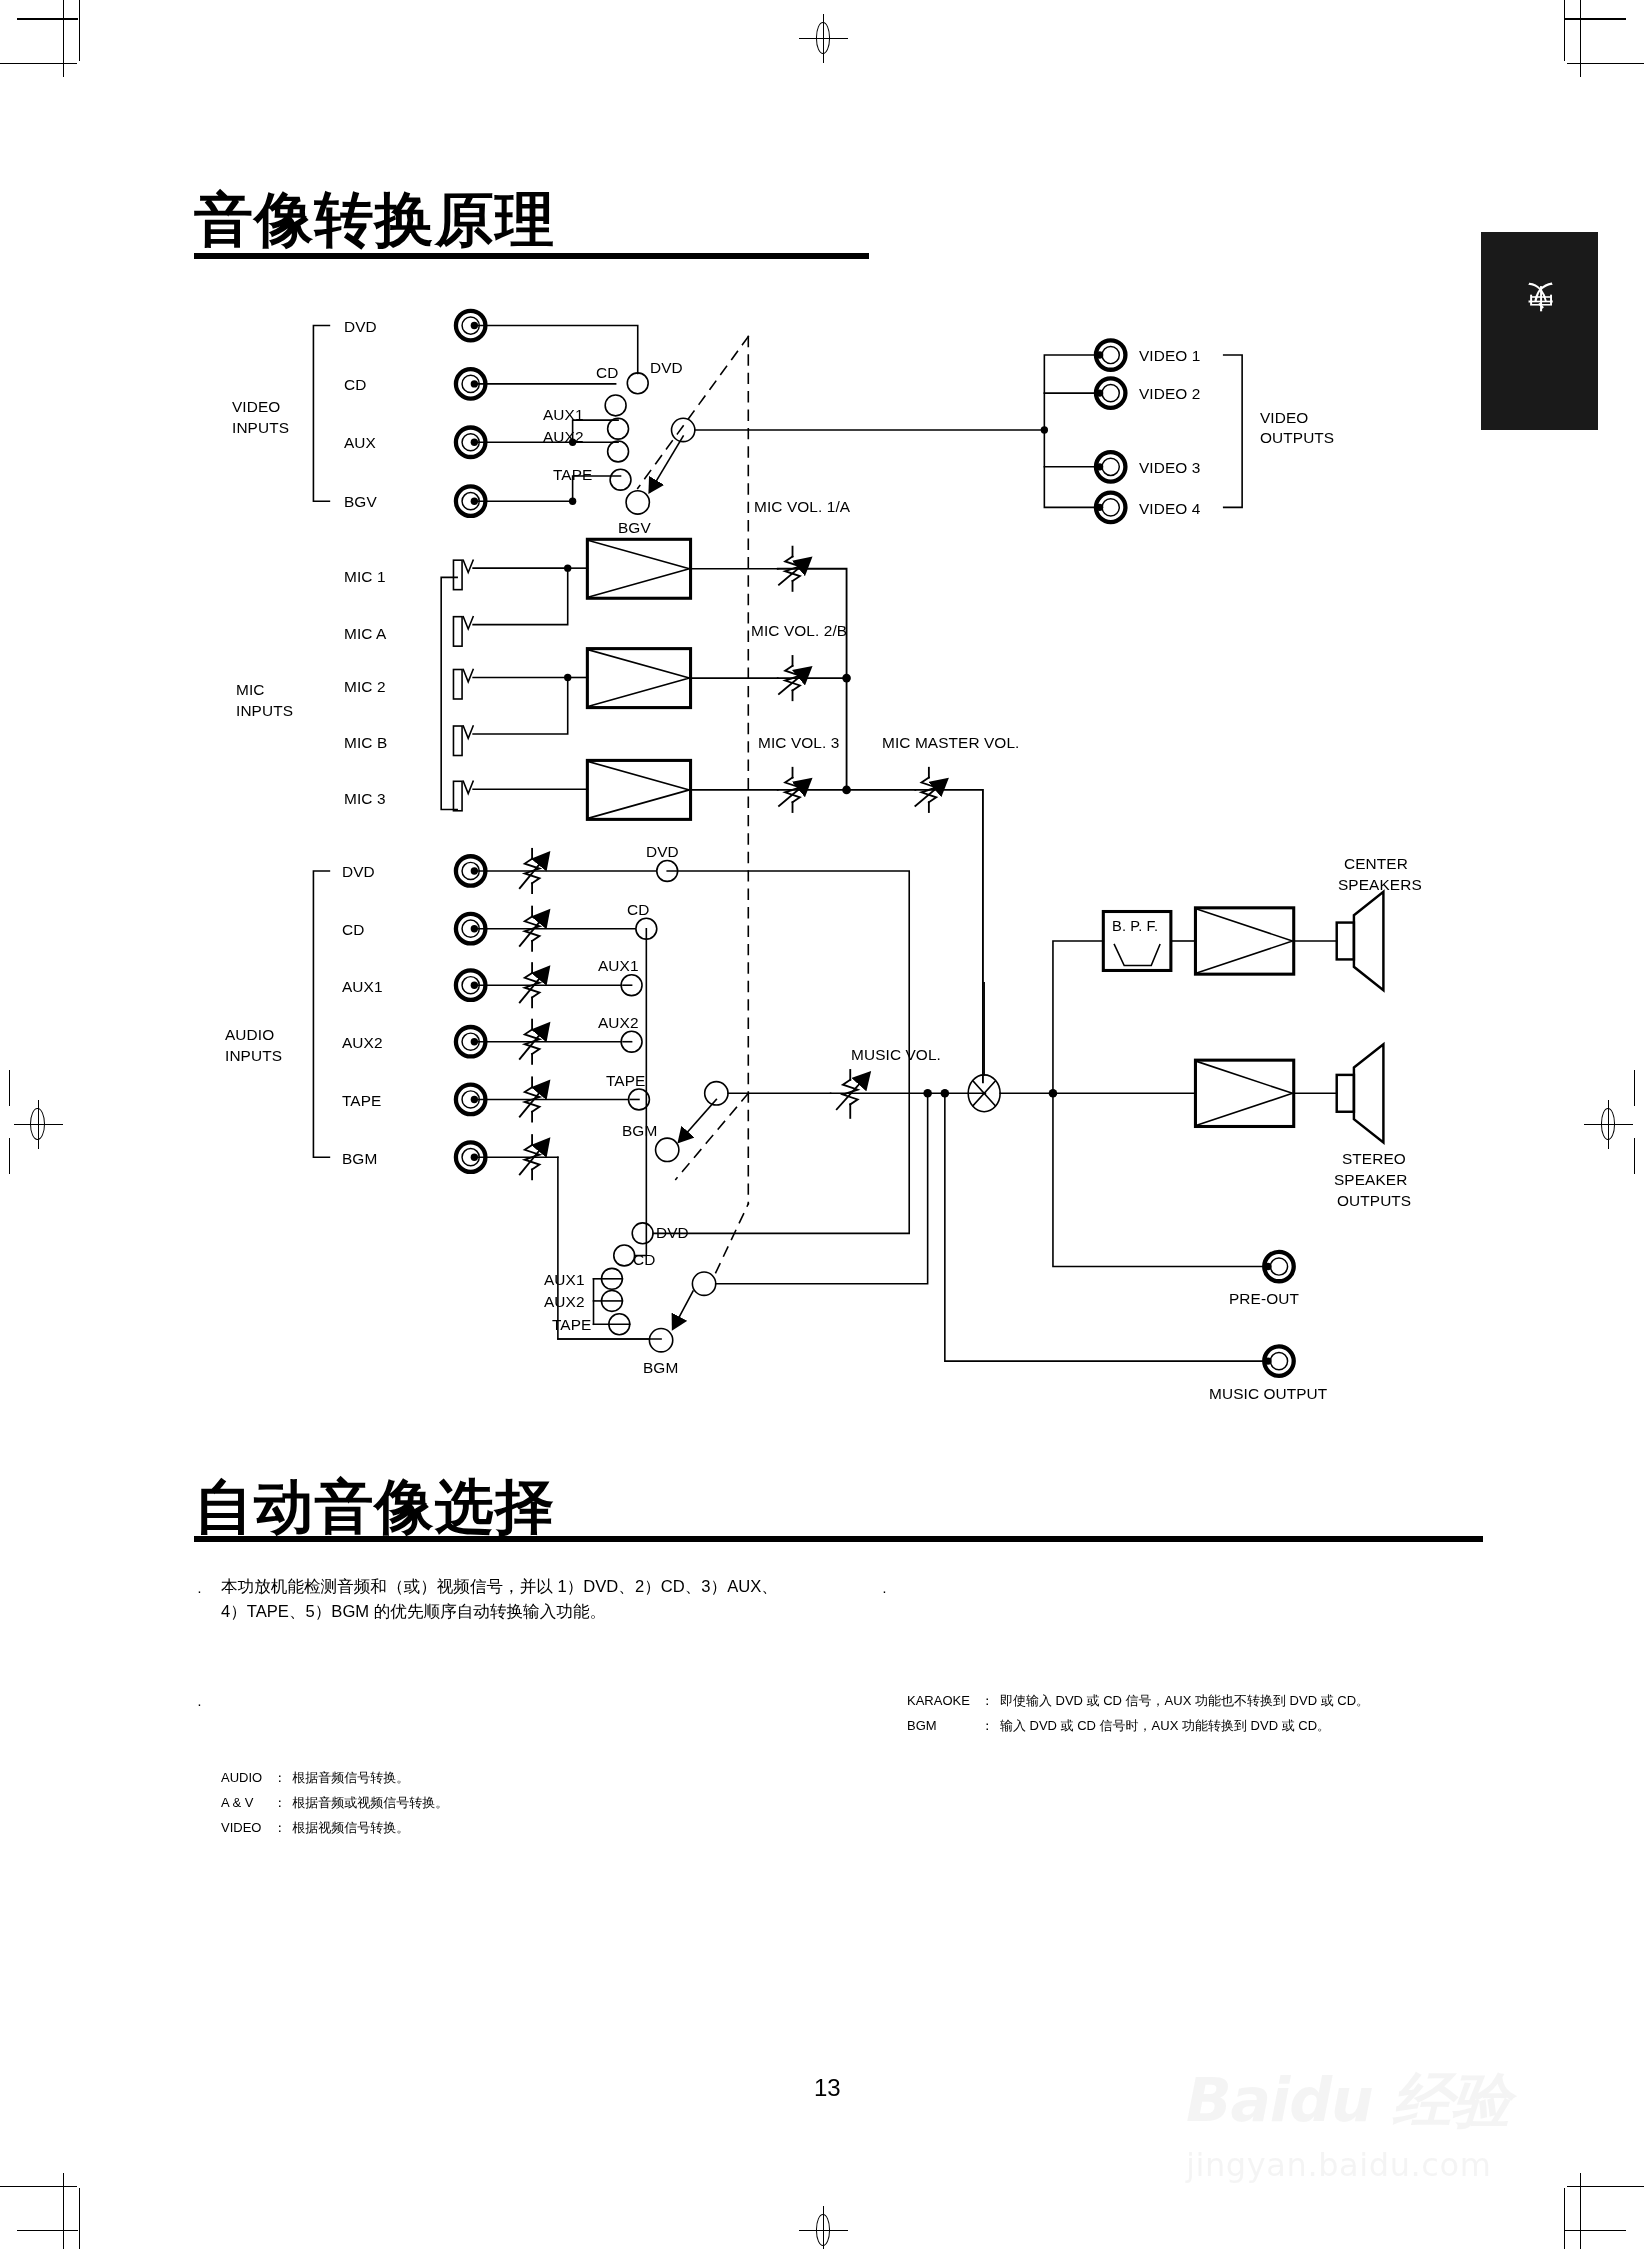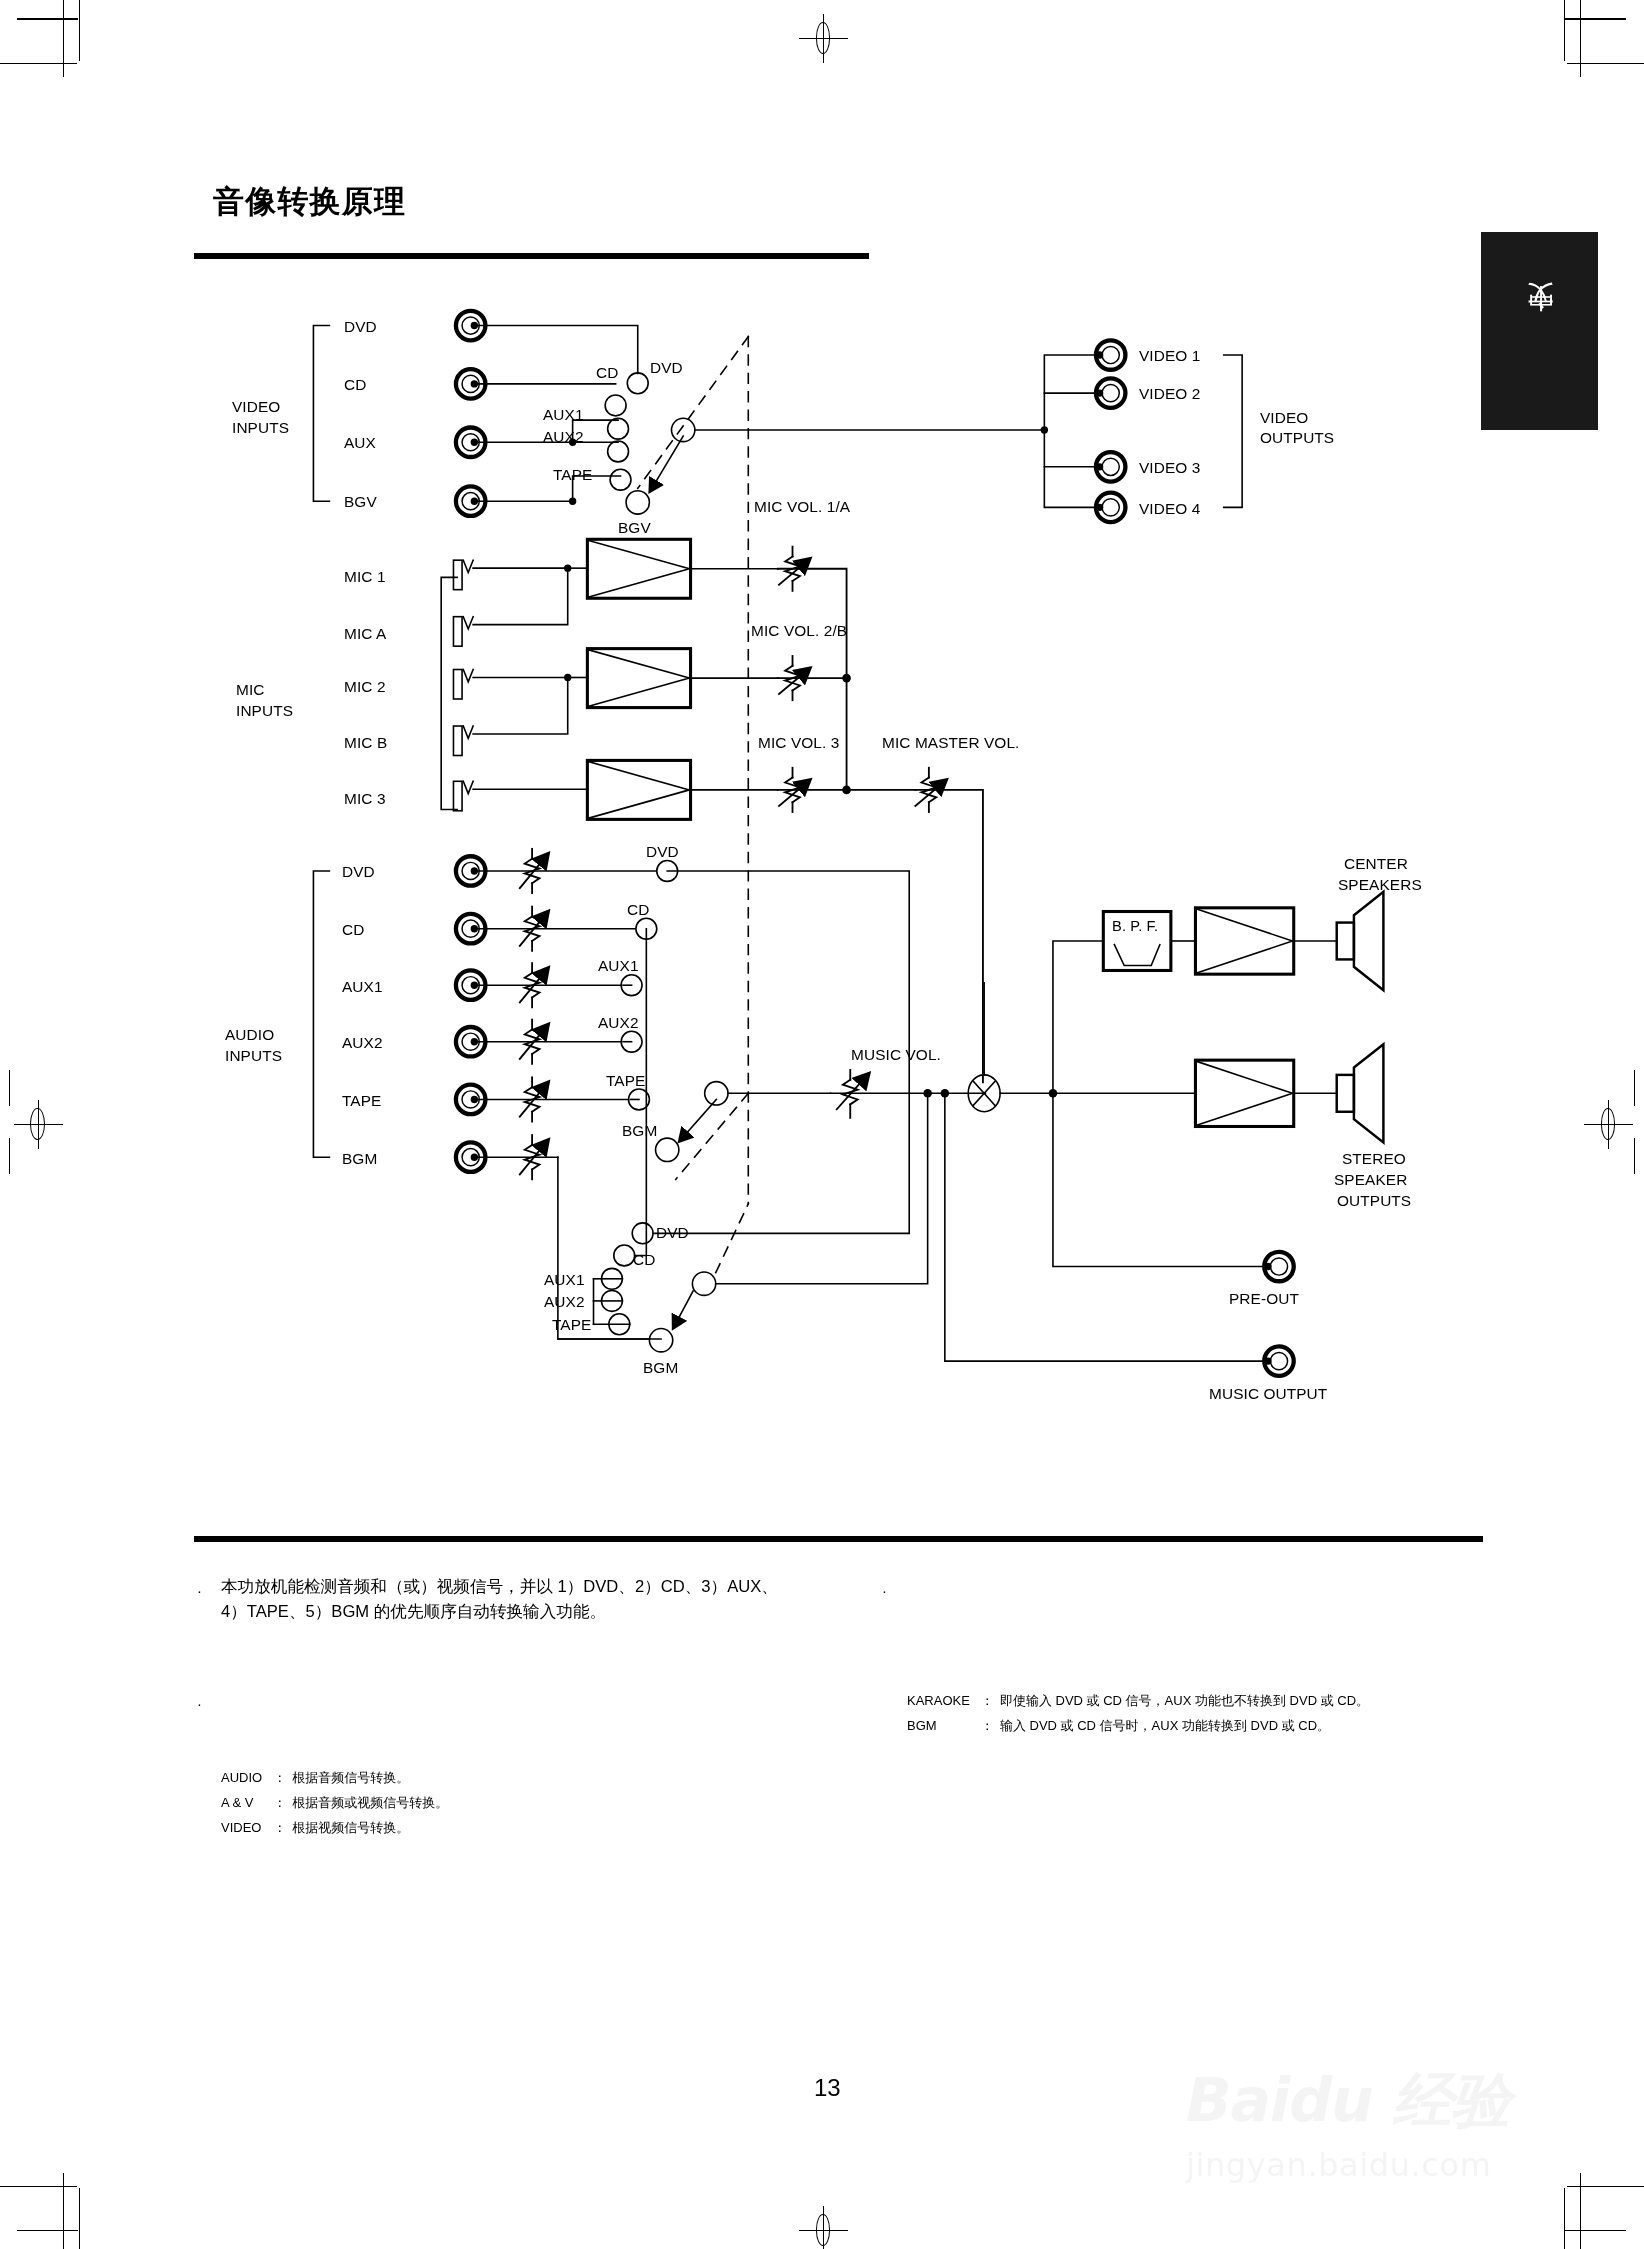--- a/index.html
+++ b/index.html
@@ -15,24 +15,23 @@
   .regmark{position:absolute;width:49px;height:49px;}
   .regmark .v{position:absolute;left:24px;top:0;width:1.2px;height:49px;background:#000;}
   .regmark .h{position:absolute;top:24px;left:0;height:1.2px;width:49px;background:#000;}
   .regmark .c{position:absolute;left:16.6px;top:8px;width:14.7px;height:32px;border:1.2px solid #000;border-radius:50%;box-sizing:border-box;}
 
   
   .h-title{
     position:absolute;
     font-family:Liberation Sans, sans-serif;
     font-weight:bold;
-    font-size:31px;
+    font-size:59px;
     letter-spacing:1.2px;
     white-space:nowrap;
-    margin-left:19px;
   }
   .h-rule{position:absolute;background:#000;height:5.5px;}
 
   
   .sidetab{
     position:absolute;background:#1a1a1a;
     display:flex;align-items:center;justify-content:center;
   }
   .sidetab span{
     color:#fff;font-size:27px;font-family:"DejaVu Sans","Liberation Sans",sans-serif;
@@ -511,20 +510,21 @@
 
   <div class="lbl" style="left:1344px;top:855px;">CENTER</div>
   <div class="lbl" style="left:1338px;top:876px;">SPEAKERS</div>
   <div class="lbl" style="left:1342px;top:1150px;">STEREO</div>
   <div class="lbl" style="left:1334px;top:1171px;">SPEAKER</div>
   <div class="lbl" style="left:1337px;top:1192px;">OUTPUTS</div>
 
   <div class="lbl" style="left:1229px;top:1290px;">PRE-OUT</div>
   <div class="lbl" style="left:1209px;top:1385px;">MUSIC OUTPUT</div>
 
+  <div class="h-title" style="left:194px;top:1468px;">自动音像选择</div>
   <div class="h-rule" style="left:194px;top:1536px;width:1289px;"></div>
 
   <div class="bdot" style="left:197px;top:1583px;">·</div>
   <div class="bullet" style="left:221px;top:1574px;width:565px;">本功放机能检测音频和（或）视频信号，并以 1）DVD、2）CD、3）AUX、4）TAPE、5）BGM 的优先顺序自动转换输入功能。</div>
 
   <div class="bdot" style="left:197px;top:1696px;">·</div>
 
   <div class="body-col deftab" style="left:221px;top:1765px;width:565px;">
     <div class="k">AUDIO</div>
     <div class="s">：</div>

